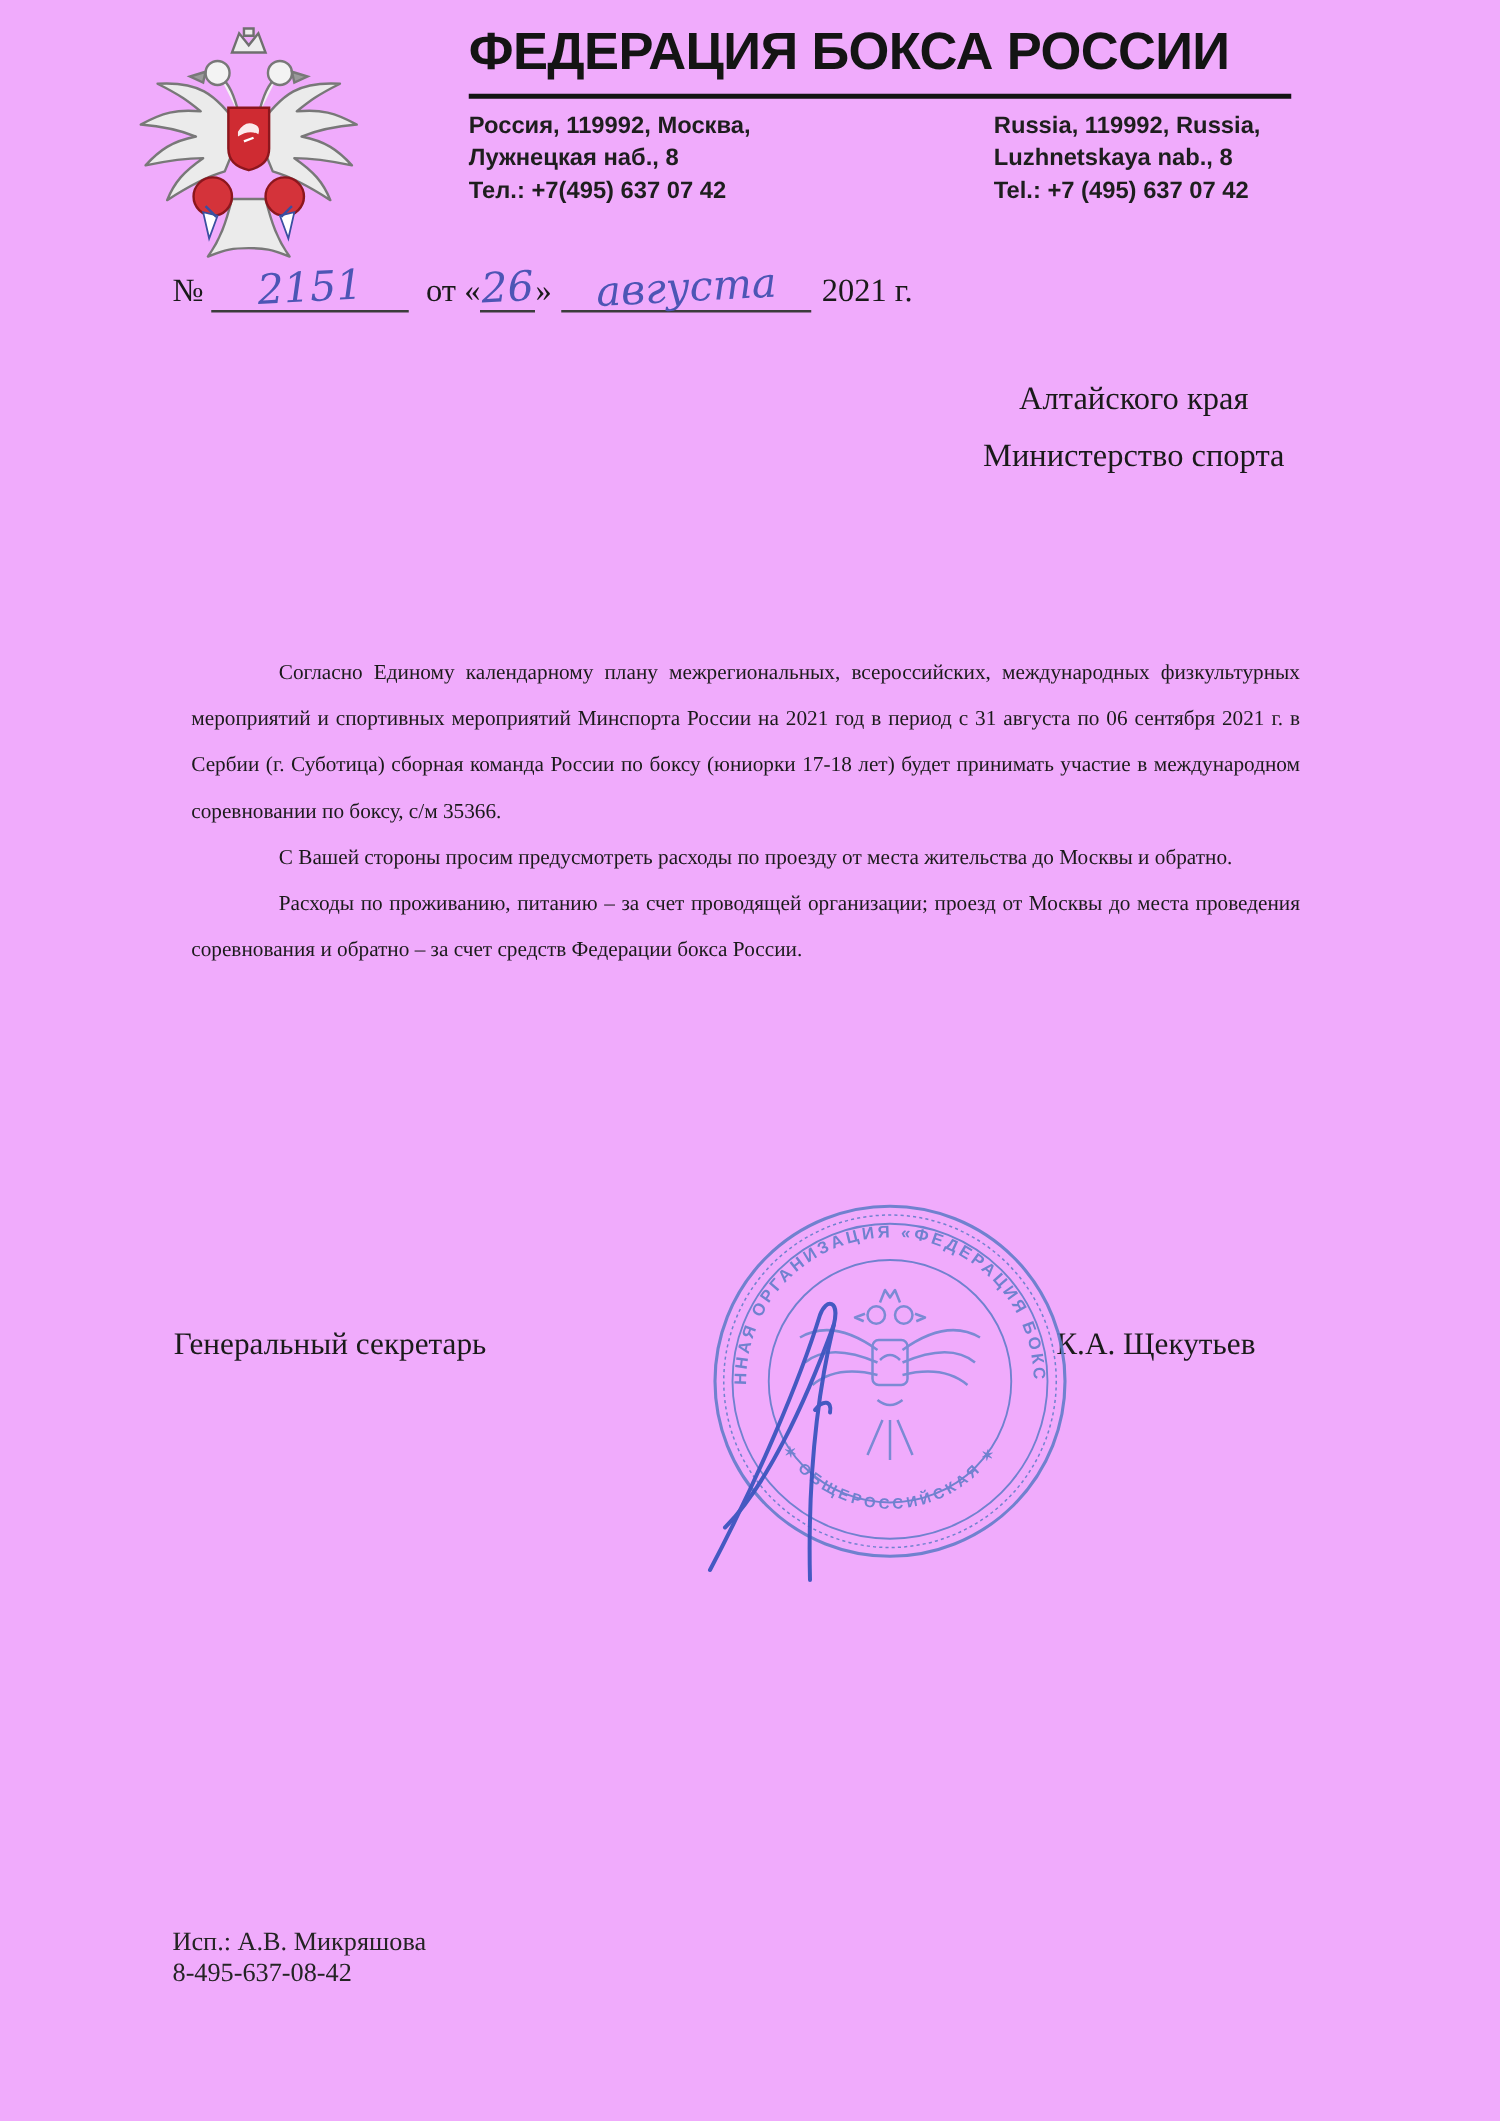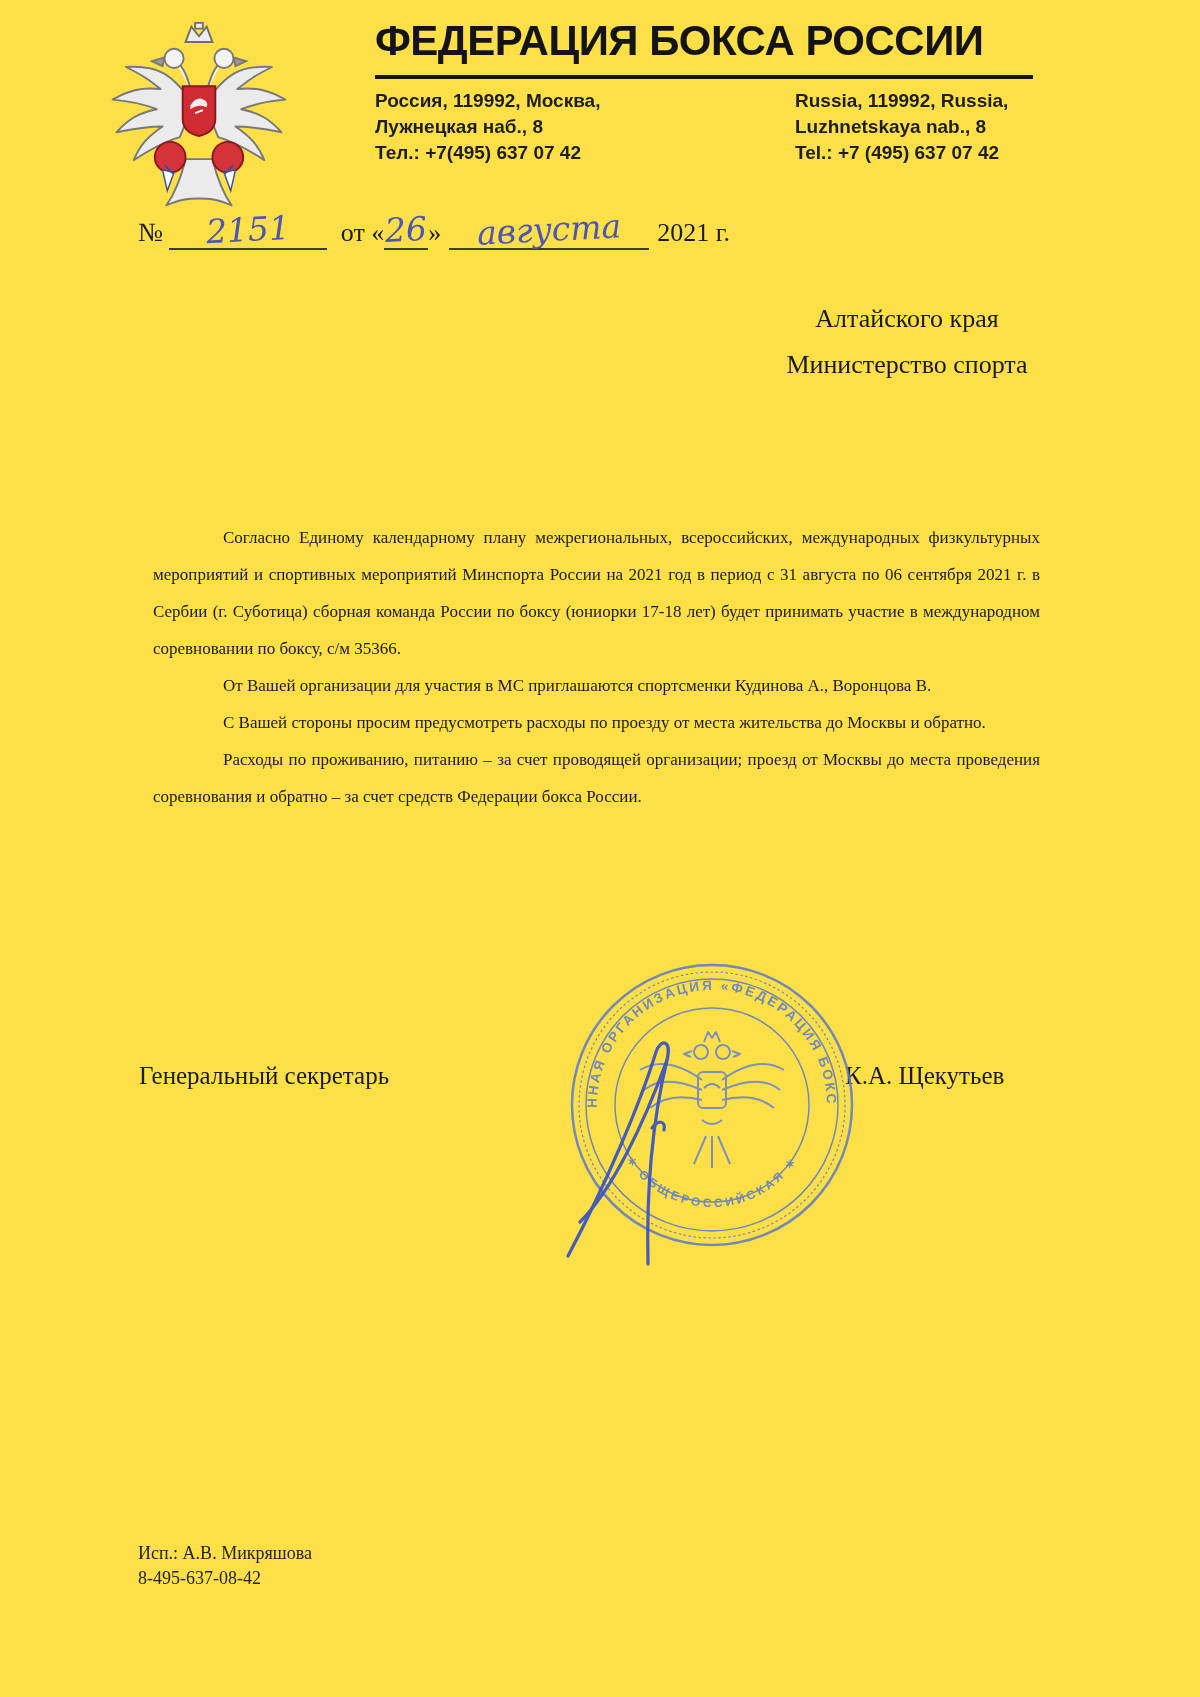--- a/index.html
+++ b/index.html
@@ -1,19 +1,19 @@
 <!DOCTYPE html>
 <html><head>
 <meta charset="utf-8">
 <style>
   * { margin:0; padding:0; box-sizing:border-box; }
   html,body { background:#e9e9e9; }
   .page {
     position:relative; width:1200px; height:1697px;
-    margin:0 auto; background:#fde047; overflow:hidden;
+    margin:0 auto; background:#f0abfc; overflow:hidden;
     font-family:"Liberation Serif", serif; color:#1a1a1a;
   }
 
   
   .emblem { position:absolute; left:103px; top:12px; width:192px; height:206px; }
   .head-right { position:absolute; left:375px; top:16px; width:658px; }
   .org-ru, .org-en {
     font-family:"Liberation Sans", sans-serif; font-weight:800;
     font-size:42px; line-height:50px; letter-spacing:-0.5px; color:#141414;
     white-space:nowrap;
@@ -47,21 +47,21 @@
                font-size:17px; line-height:37px; text-align:justify; }
   .body-text p { margin:0; text-indent:70px; }
 
   
   .sig-title { position:absolute; left:139px; top:1062px; font-size:25px; }
   .sig-name  { position:absolute; left:845px; top:1062px; font-size:25px; }
   .stamp { position:absolute; left:552px; top:950px; width:320px; height:310px; opacity:0.88; }
   .signature-ink { position:absolute; left:540px; top:1008px; width:300px; height:260px; }
 
   
-  .footer { position:absolute; left:138px; top:1541px; font-size:18px; line-height:25px; color:#242424; }
+  .footer { position:absolute; left:138px; top:1541px; font-size:21px; line-height:25px; color:#242424; }
 </style>
 </head>
 <body>
 
 <div class="page">
 
   <svg class="emblem" viewBox="0 0 200 212" aria-hidden="true">
 
     <g stroke="#6f6f6f" fill="#ededed" stroke-width="2">
       <path d="M86,30 L92,14 L100,24 L108,14 L114,30 Z"></path>
@@ -121,21 +121,20 @@
     <span>«</span><span class="blank blank-day"><span class="hand">26</span></span><span>»</span><span class="blank blank-month"><span class="hand">августа</span></span><span>2021 г.</span>
   </div>
 
   <div class="addressee">
     <div>Алтайского края</div>
     <div>Министерство спорта</div>
   </div>
 
   <div class="body-text">
     <p>Согласно Единому календарному плану межрегиональных, всероссийских, международных физкультурных мероприятий и спортивных мероприятий Минспорта России на 2021 год в период с 31 августа по 06 сентября 2021 г. в Сербии (г. Суботица) сборная команда России по боксу (юниорки 17-18 лет) будет принимать участие в международном соревновании по боксу, с/м 35366.</p>
-    <p>От Вашей организации для участия в МС приглашаются спортсменки Кудинова А., Воронцова В.</p>
     <p>С Вашей стороны просим предусмотреть расходы по проезду от места жительства до Москвы и обратно.</p>
     <p>Расходы по проживанию, питанию – за счет проводящей организации; проезд от Москвы до места проведения соревнования и обратно – за счет средств Федерации бокса России.</p>
   </div>
 
   <div class="sig-title">Генеральный секретарь</div>
   <div class="sig-name">К.А. Щекутьев</div>
 
   <svg class="stamp" viewBox="0 0 320 310" aria-hidden="true">
     <defs>
       <path id="arcTop" d="M 45,155 A 115,115 0 1 1 275,155" fill="none"></path>

